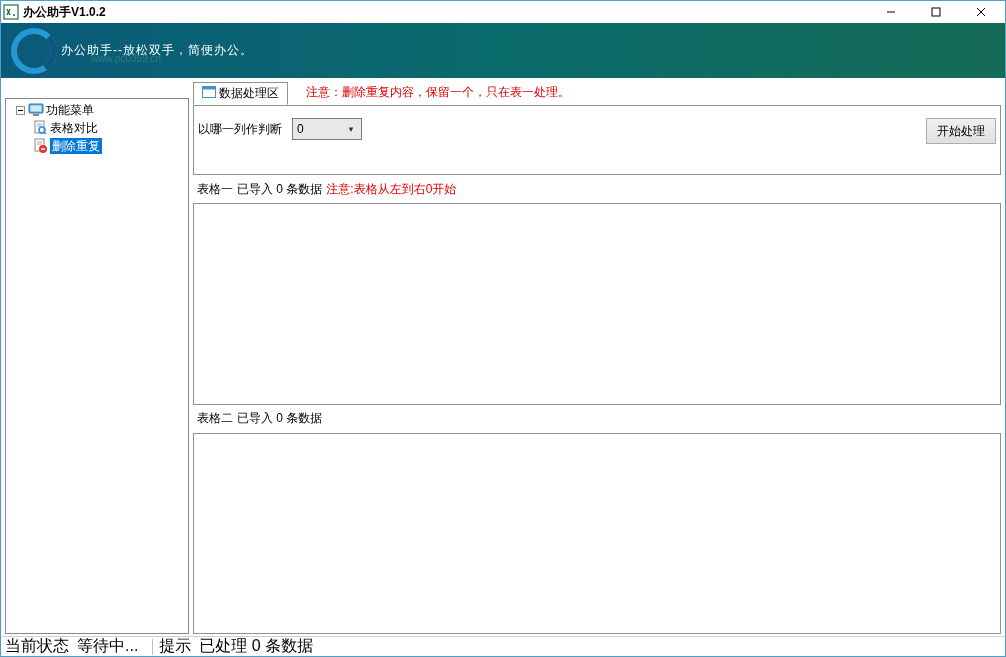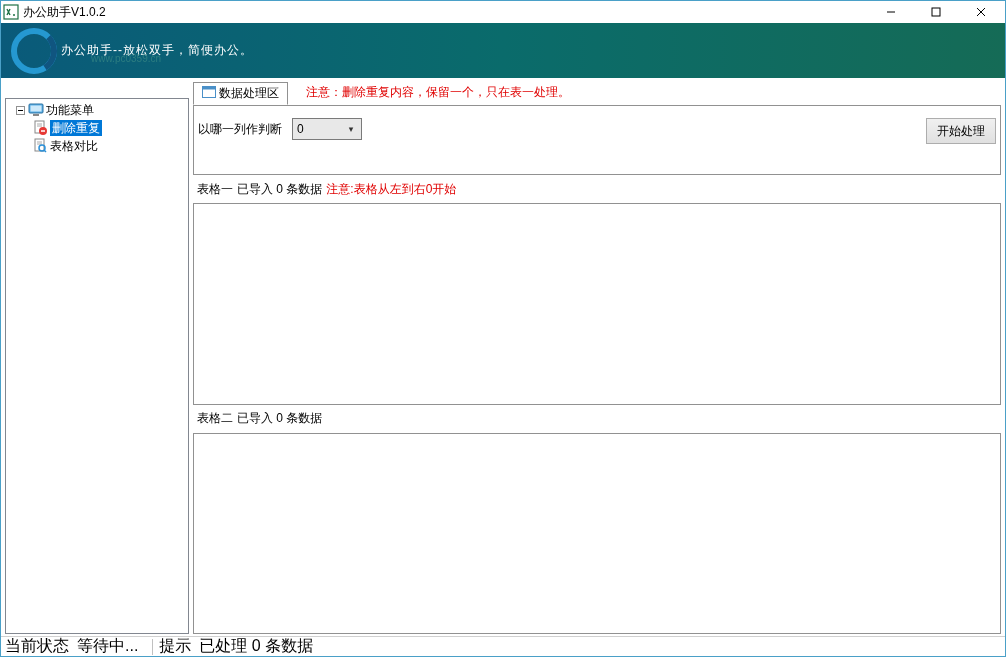--- a/index.html
+++ b/index.html
@@ -12,20 +12,21 @@
       overflow: hidden;
       border: 1px solid #4aa0c8;
     }
     .titlebar {
       height: 22px;
       background: #fff;
       display: flex;
       align-items: center;
       padding: 0 2px;
       border-bottom: 0;
+      font-weight: bold;
     }
     .titlebar-icon {
       width: 16px; height: 16px;
       margin-right: 4px;
       display: inline-flex;
       align-items: center;
       justify-content: center;
     }
     .titlebar-title { flex: 0 0 auto; color: #000; }
     .titlebar-spacer { flex: 1; }
@@ -271,44 +272,44 @@
       </span>
       <span class="tree-icon">
         <svg width="16" height="16" viewBox="0 0 16 16">
             <rect x="1" y="2" width="14" height="9" rx="1" fill="#5bb0e8" stroke="#2a70a0"></rect>
             <rect x="2.5" y="3.5" width="11" height="6" fill="#cde9fa"></rect>
             <rect x="5" y="12" width="6" height="2" fill="#888"></rect>
           </svg>
       </span>
       <span class="tree-label">功能菜单</span>
     </div>
+    <div class="tree-item child">
+      <span class="tree-icon">
+        <svg width="16" height="16" viewBox="0 0 16 16">
+            <rect x="3" y="1" width="9" height="12" fill="#fff" stroke="#888"></rect>
+            <line x1="5" y1="4" x2="10" y2="4" stroke="#aaa"></line>
+            <line x1="5" y1="6" x2="10" y2="6" stroke="#aaa"></line>
+            <circle cx="10" cy="10" r="3" fill="none" stroke="#2a90d8" stroke-width="1.5"></circle>
+            <line x1="12" y1="12" x2="14" y2="14" stroke="#2a90d8" stroke-width="1.5"></line>
+          </svg>
+      </span>
+      <span class="tree-label">表格对比</span>
+    </div>
     <div class="tree-item child selected">
       <span class="tree-icon">
         <svg width="16" height="16" viewBox="0 0 16 16">
             <rect x="3" y="1" width="9" height="12" fill="#fff" stroke="#888"></rect>
             <line x1="5" y1="4" x2="10" y2="4" stroke="#aaa"></line>
             <line x1="5" y1="6" x2="10" y2="6" stroke="#aaa"></line>
             <circle cx="11" cy="11" r="4" fill="#e63935"></circle>
             <line x1="9" y1="11" x2="13" y2="11" stroke="#fff" stroke-width="1.5"></line>
           </svg>
       </span>
       <span class="tree-label">删除重复</span>
     </div>
-    <div class="tree-item child">
-      <span class="tree-icon">
-        <svg width="16" height="16" viewBox="0 0 16 16">
-            <rect x="3" y="1" width="9" height="12" fill="#fff" stroke="#888"></rect>
-            <line x1="5" y1="4" x2="10" y2="4" stroke="#aaa"></line>
-            <line x1="5" y1="6" x2="10" y2="6" stroke="#aaa"></line>
-            <circle cx="10" cy="10" r="3" fill="none" stroke="#2a90d8" stroke-width="1.5"></circle>
-            <line x1="12" y1="12" x2="14" y2="14" stroke="#2a90d8" stroke-width="1.5"></line>
-          </svg>
-      </span>
-      <span class="tree-label">表格对比</span>
-    </div>
   </div>
 
   <div class="content">
 
     <div class="tab-bar">
       <div class="tab">
         <span>
           <svg width="14" height="12" viewBox="0 0 14 12">
               <rect x="0.5" y="0.5" width="13" height="11" fill="#fff" stroke="#4a90c8"></rect>
               <rect x="0.5" y="0.5" width="13" height="3" fill="#4a90c8"></rect>

